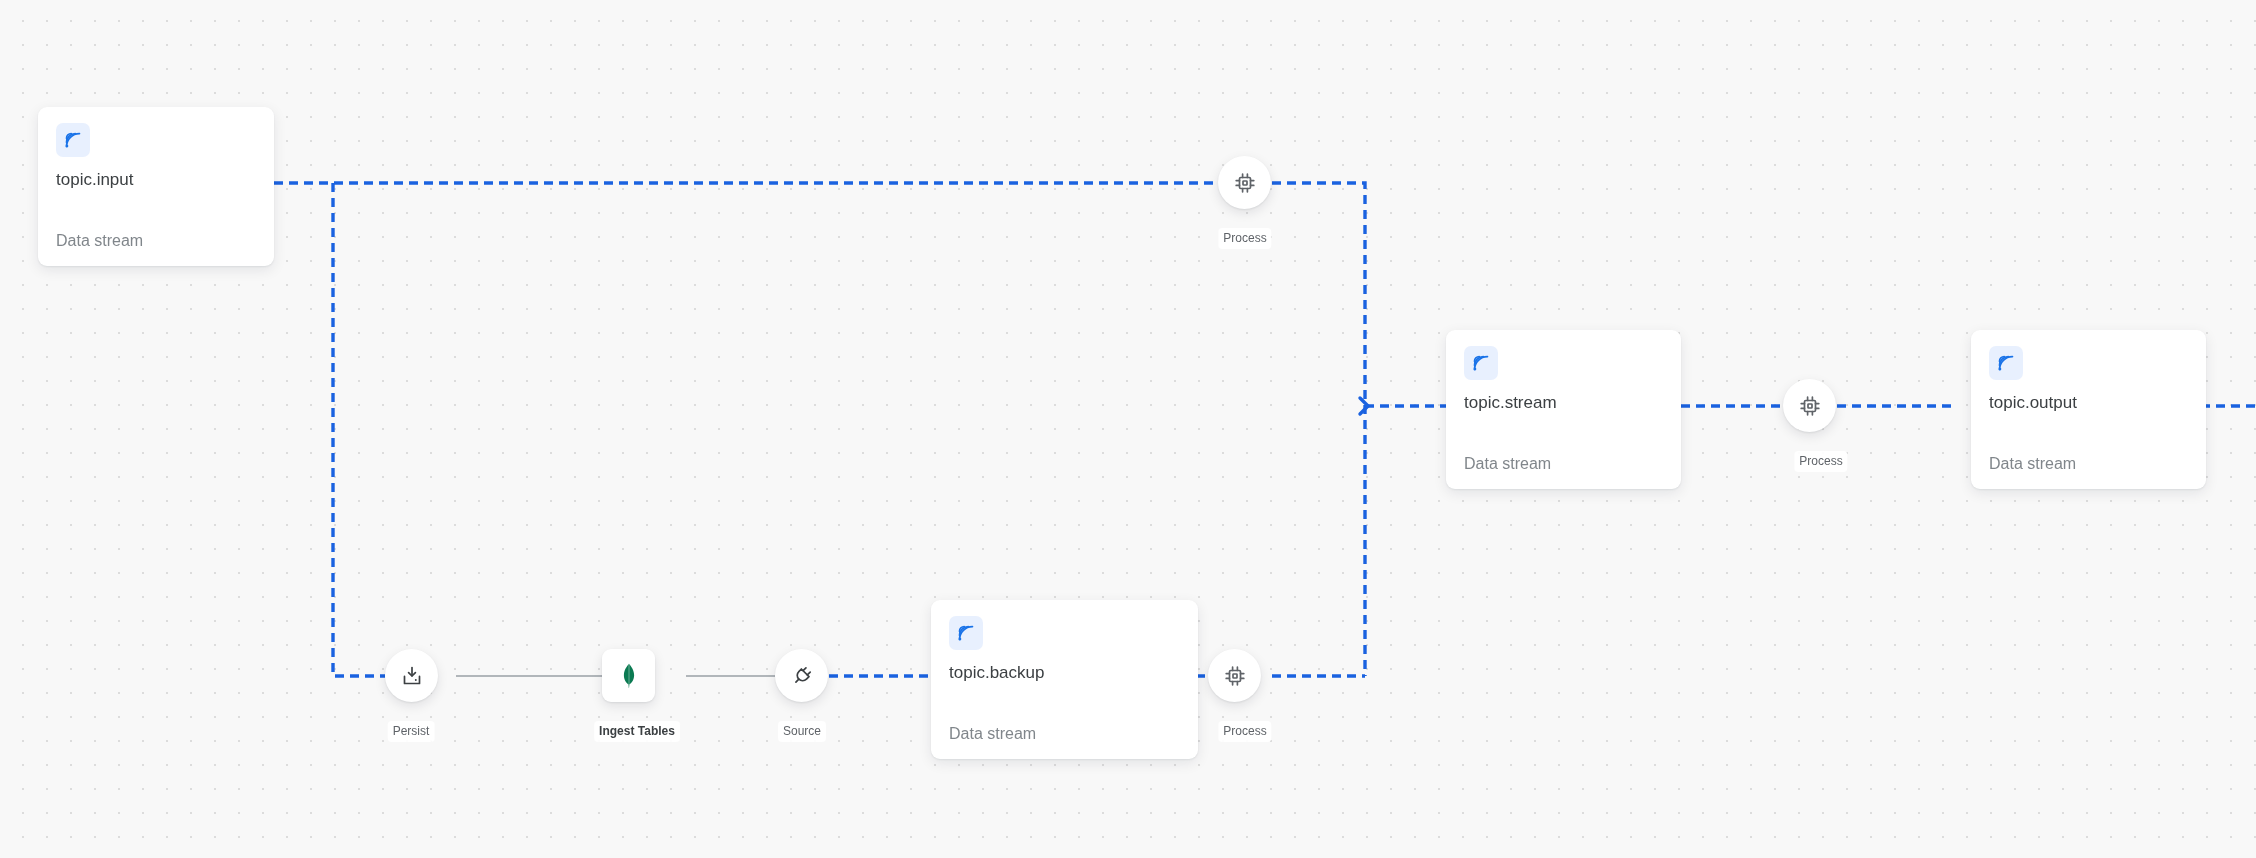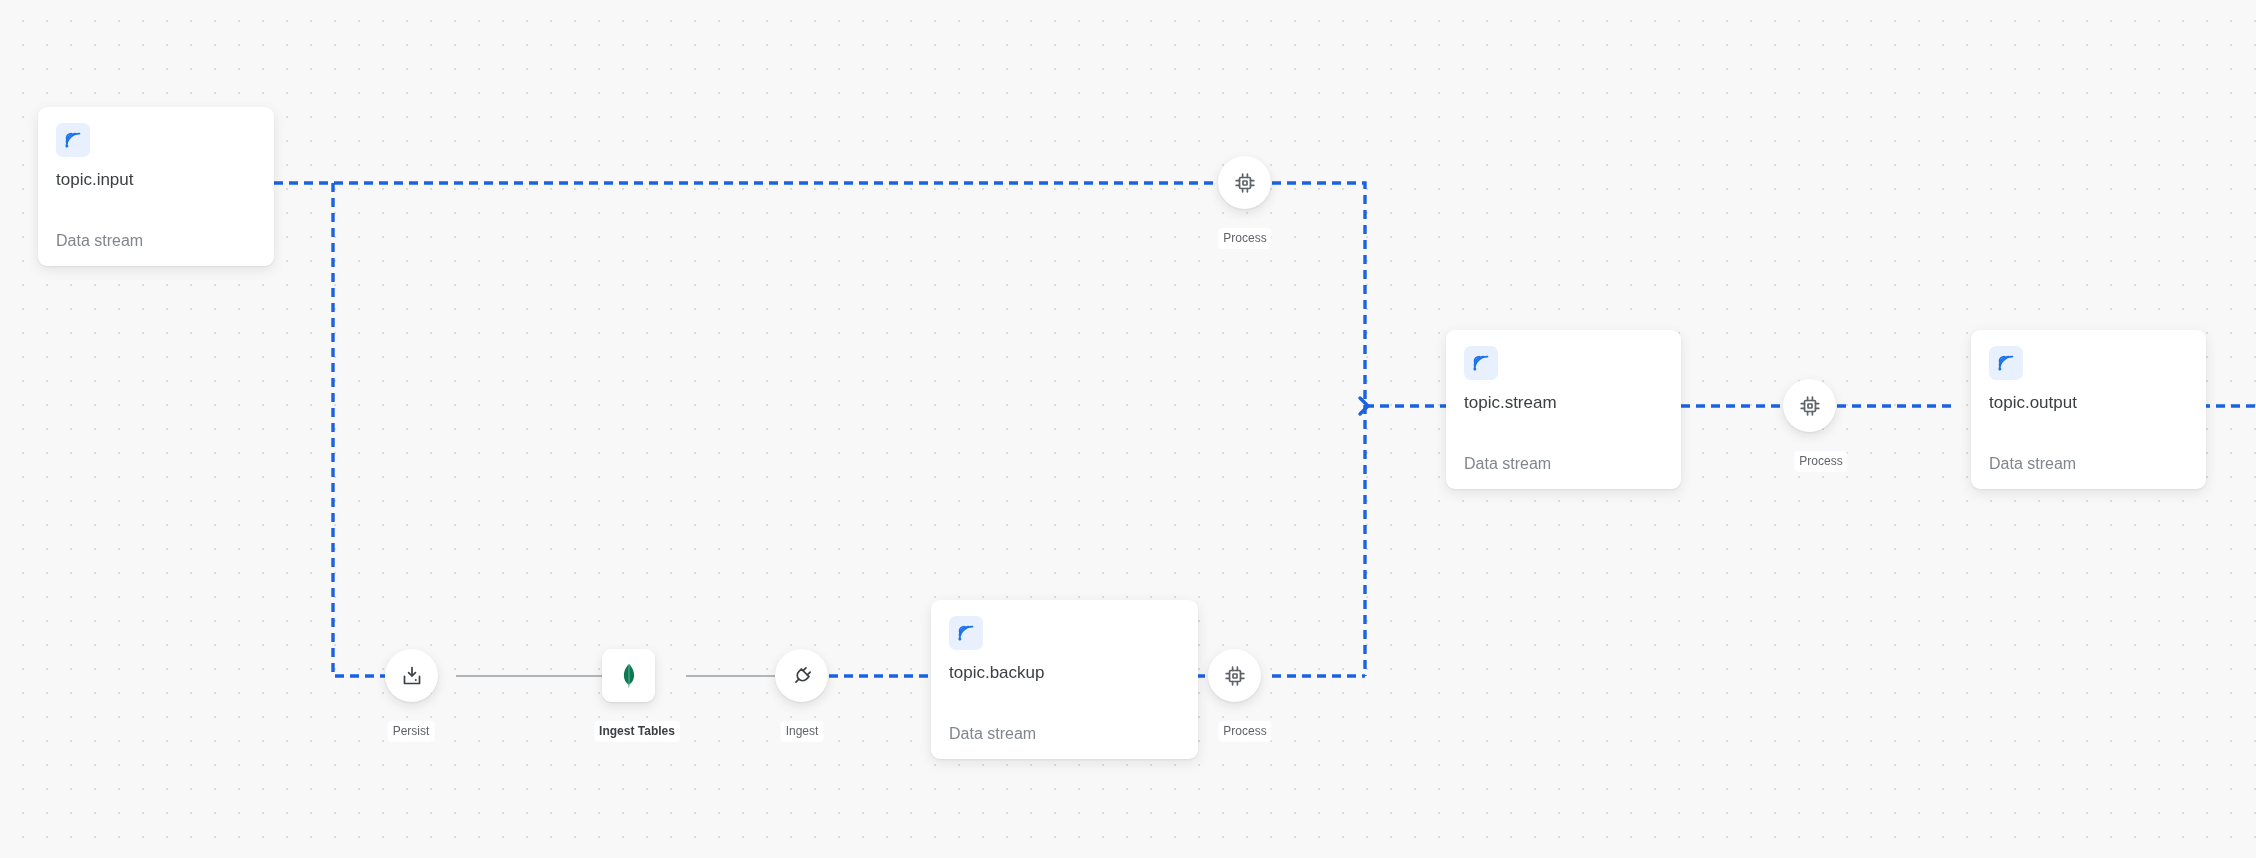--- a/index.html
+++ b/index.html
@@ -236,15 +236,15 @@
 
   <div class="op-node" style="left:775px; top:649px;">
     <svg width="24" height="24" viewBox="0 0 24 24" fill="none" stroke="#3c4043" stroke-width="1.7" stroke-linecap="round" stroke-linejoin="round">
       <g transform="rotate(45 12 12)">
         <path d="M9 3.4v4.1M15 3.4v4.1"></path>
         <path d="M6.6 7.5h10.8v3.6a5.4 5.4 0 0 1-5.4 5.4 5.4 5.4 0 0 1-5.4-5.4z"></path>
         <path d="M12 16.5v4.1"></path>
       </g>
     </svg>
   </div>
-  <div class="op-label" style="left:802px; top:721px;">Ingest</div>
+  <div class="op-label" style="left:802px; top:721px;">Source</div>
 
 </div>
 
 </body></html>

